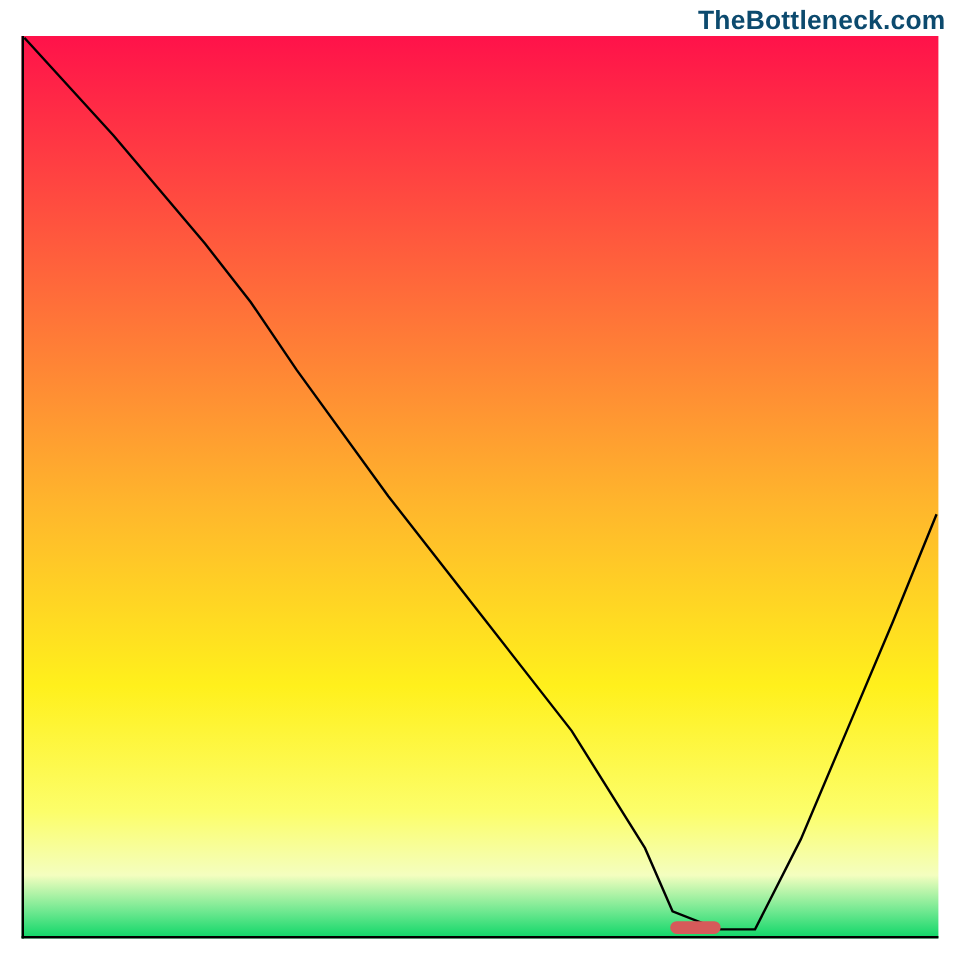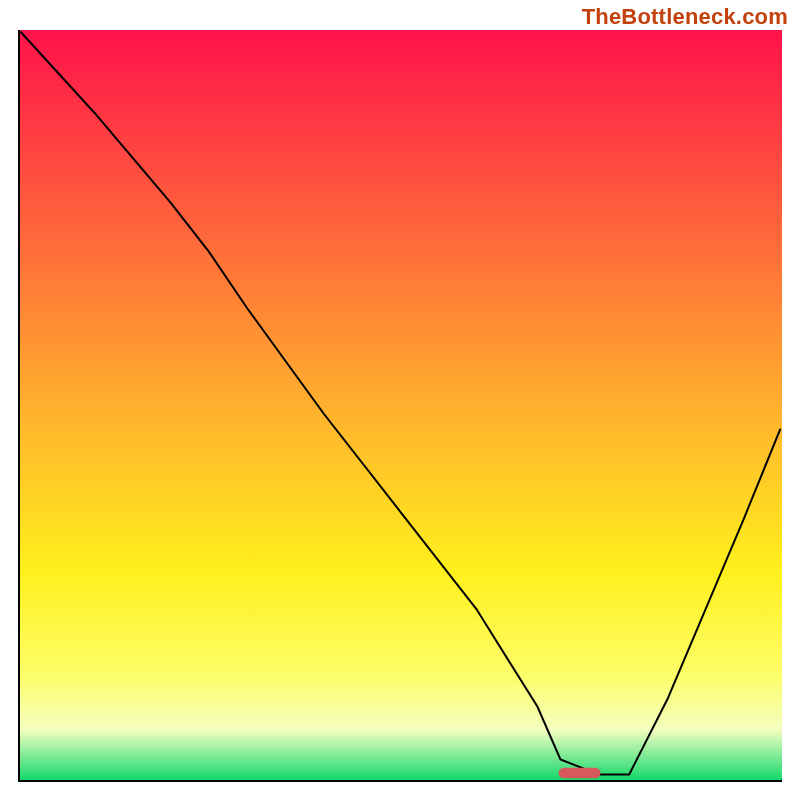--- a/index.html
+++ b/index.html
@@ -15,21 +15,21 @@
     width: 800px;
     height: 800px;
     box-sizing: border-box;
   }
   .watermark {
     position: absolute;
     top: 4px;
     right: 12px;
     font-size: 22px;
     font-weight: 600;
-    color: #c2410c;
+    color: #0c4a6e;
     letter-spacing: 0.2px;
     z-index: 20;
   }
   .plot {
     position: absolute;
     left: 18px;
     top: 30px;
     width: 764px;
     height: 752px;
     box-sizing: border-box;

